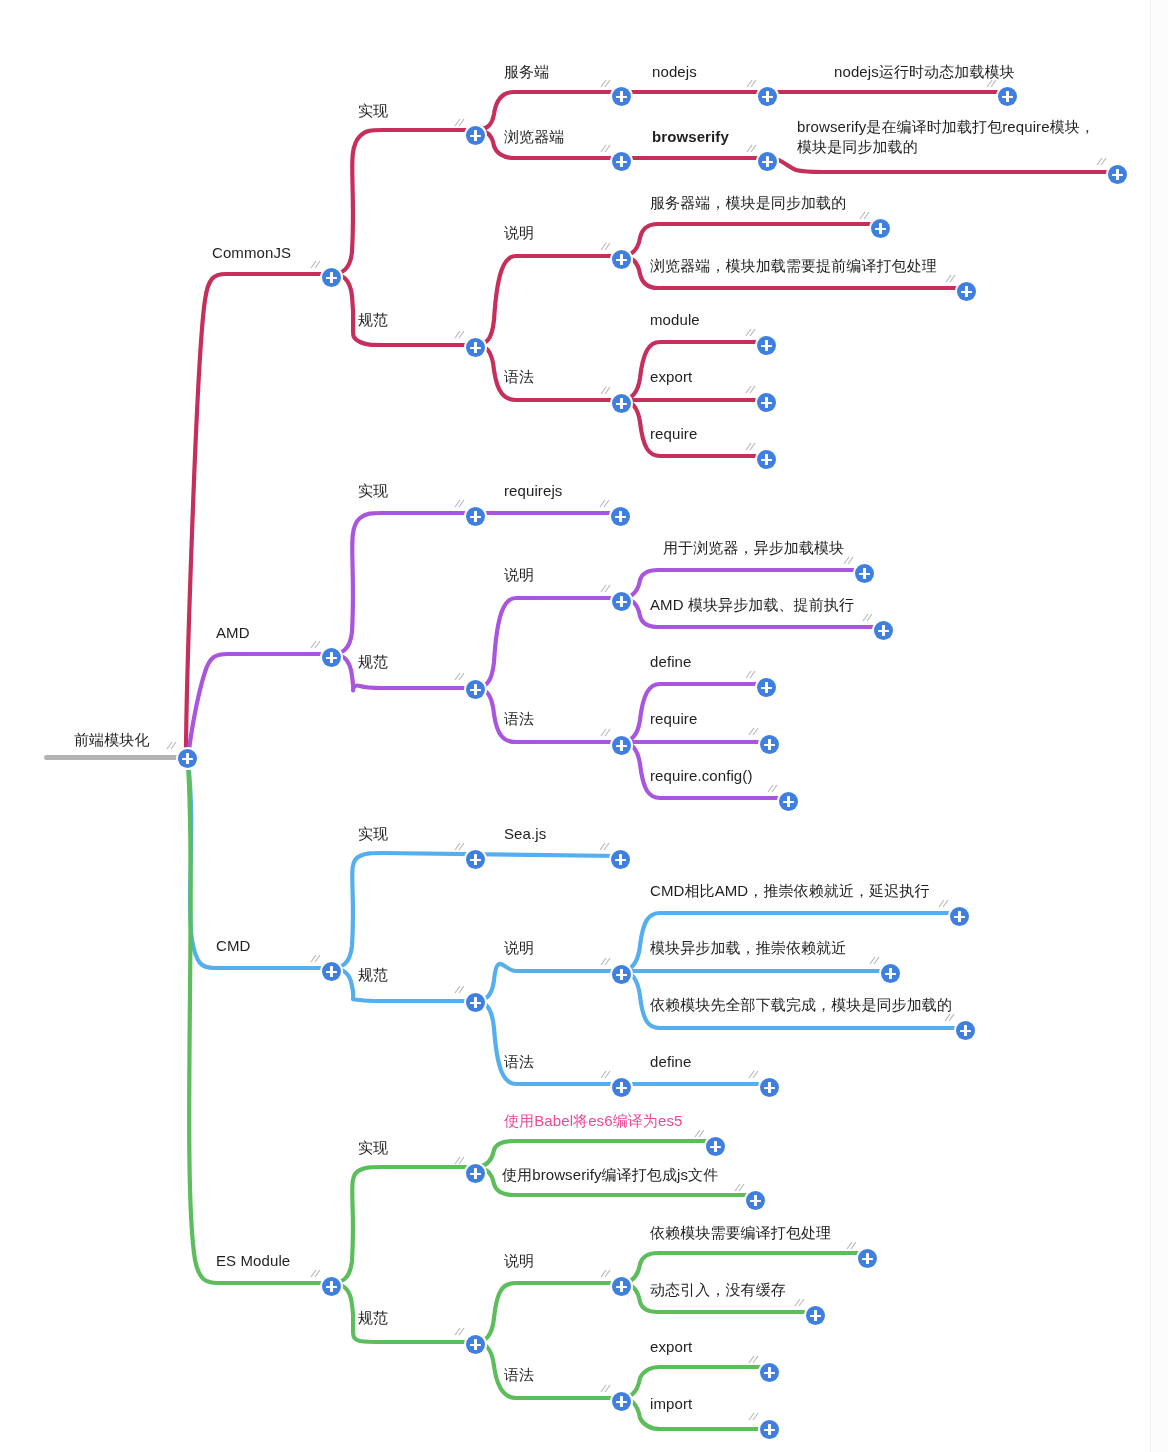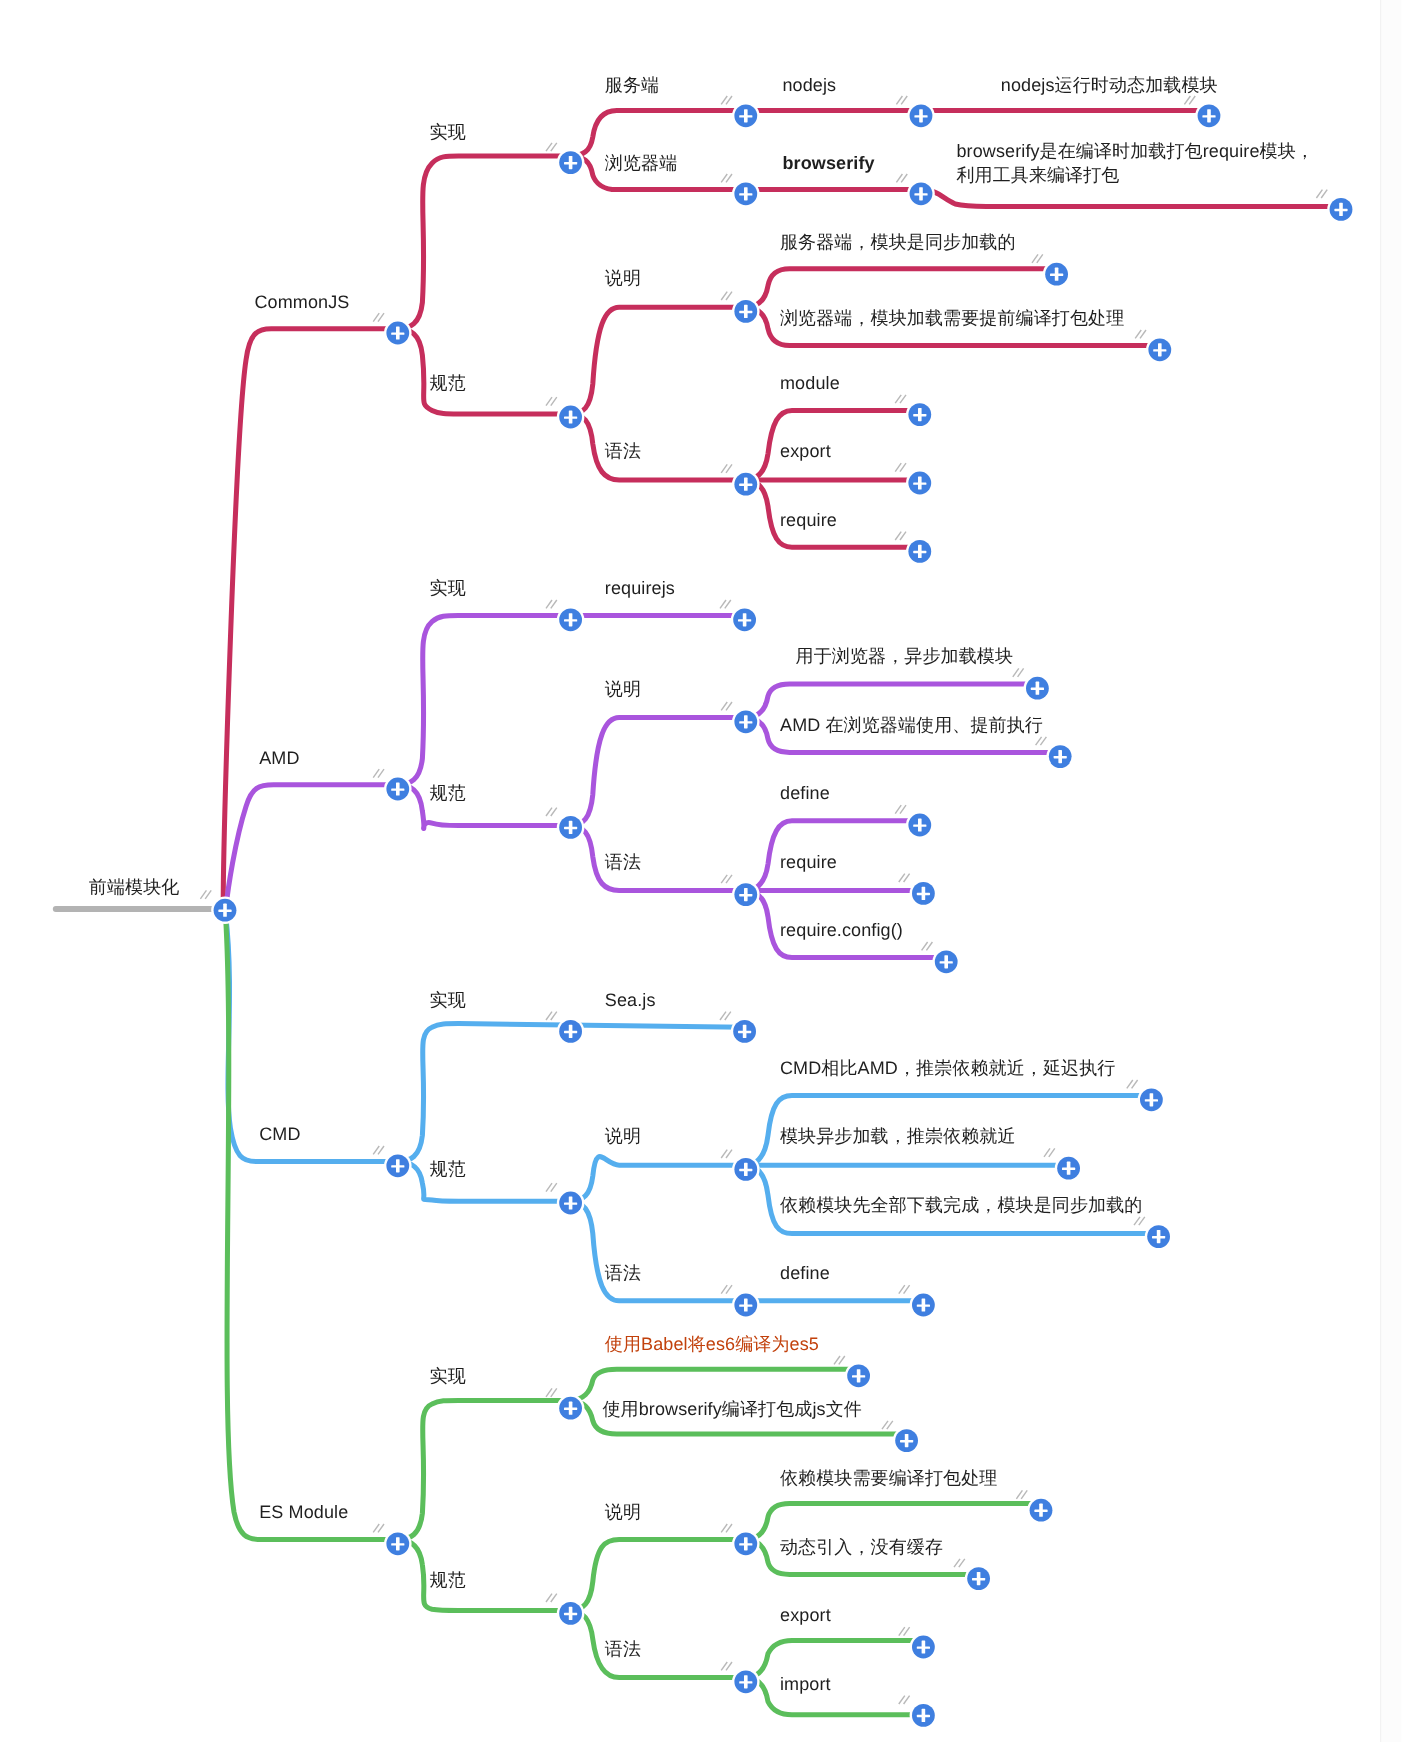--- a/index.html
+++ b/index.html
@@ -180,21 +180,21 @@
         <line x1="5" y1="8" x2="10" y2="1" stroke="#b9b9b9" stroke-width="1.2"></line>
       </svg>
       <div class="plus-btn" style="left: 612px; top: 152px; background: rgb(63, 127, 224);"></div>
       <div class="node-label" style="left: 652px; top: 127px; color: rgb(31, 31, 31); font-weight: bold;">browserify</div>
       <svg class="hatch-mark" viewBox="0 0 12 10" style="left: 746px; top: 144px;">
         <line x1="1" y1="8" x2="6" y2="1" stroke="#b9b9b9" stroke-width="1.2"></line>
         <line x1="5" y1="8" x2="10" y2="1" stroke="#b9b9b9" stroke-width="1.2"></line>
       </svg>
       <div class="plus-btn" style="left: 758px; top: 152px; background: rgb(63, 127, 224);"></div>
       <div class="node-label multiline" style="left: 797px; top: 117px; color: rgb(31, 31, 31);">browserify是在编译时加载打包require模块，
-利用工具来编译打包</div>
+模块是同步加载的</div>
       <svg class="hatch-mark" viewBox="0 0 12 10" style="left: 1096px; top: 157px;">
         <line x1="1" y1="8" x2="6" y2="1" stroke="#b9b9b9" stroke-width="1.2"></line>
         <line x1="5" y1="8" x2="10" y2="1" stroke="#b9b9b9" stroke-width="1.2"></line>
       </svg>
       <div class="plus-btn" style="left: 1108px; top: 165px; background: rgb(63, 127, 224);"></div>
       <div class="node-label" style="left: 358px; top: 310px; color: rgb(31, 31, 31);">规范</div>
       <svg class="hatch-mark" viewBox="0 0 12 10" style="left: 454px; top: 330px;">
         <line x1="1" y1="8" x2="6" y2="1" stroke="#b9b9b9" stroke-width="1.2"></line>
         <line x1="5" y1="8" x2="10" y2="1" stroke="#b9b9b9" stroke-width="1.2"></line>
       </svg>
@@ -270,21 +270,21 @@
         <line x1="1" y1="8" x2="6" y2="1" stroke="#b9b9b9" stroke-width="1.2"></line>
         <line x1="5" y1="8" x2="10" y2="1" stroke="#b9b9b9" stroke-width="1.2"></line>
       </svg>
       <div class="plus-btn" style="left: 612px; top: 592px; background: rgb(63, 127, 224);"></div>
       <div class="node-label" style="left: 650px; top: 538px; color: rgb(31, 31, 31); margin-left: 13px;">用于浏览器，异步加载模块</div>
       <svg class="hatch-mark" viewBox="0 0 12 10" style="left: 843px; top: 556px;">
         <line x1="1" y1="8" x2="6" y2="1" stroke="#b9b9b9" stroke-width="1.2"></line>
         <line x1="5" y1="8" x2="10" y2="1" stroke="#b9b9b9" stroke-width="1.2"></line>
       </svg>
       <div class="plus-btn" style="left: 855px; top: 564px; background: rgb(63, 127, 224);"></div>
-      <div class="node-label" style="left: 650px; top: 595px; color: rgb(31, 31, 31);">AMD 在浏览器端使用、提前执行</div>
+      <div class="node-label" style="left: 650px; top: 595px; color: rgb(31, 31, 31);">AMD 模块异步加载、提前执行</div>
       <svg class="hatch-mark" viewBox="0 0 12 10" style="left: 862px; top: 613px;">
         <line x1="1" y1="8" x2="6" y2="1" stroke="#b9b9b9" stroke-width="1.2"></line>
         <line x1="5" y1="8" x2="10" y2="1" stroke="#b9b9b9" stroke-width="1.2"></line>
       </svg>
       <div class="plus-btn" style="left: 874px; top: 621px; background: rgb(63, 127, 224);"></div>
       <div class="node-label" style="left: 504px; top: 709px; color: rgb(31, 31, 31);">语法</div>
       <svg class="hatch-mark" viewBox="0 0 12 10" style="left: 600px; top: 728px;">
         <line x1="1" y1="8" x2="6" y2="1" stroke="#b9b9b9" stroke-width="1.2"></line>
         <line x1="5" y1="8" x2="10" y2="1" stroke="#b9b9b9" stroke-width="1.2"></line>
       </svg>
@@ -372,21 +372,21 @@
         <line x1="1" y1="8" x2="6" y2="1" stroke="#b9b9b9" stroke-width="1.2"></line>
         <line x1="5" y1="8" x2="10" y2="1" stroke="#b9b9b9" stroke-width="1.2"></line>
       </svg>
       <div class="plus-btn" style="left: 322px; top: 1277px; background: rgb(63, 127, 224);"></div>
       <div class="node-label" style="left: 358px; top: 1138px; color: rgb(31, 31, 31);">实现</div>
       <svg class="hatch-mark" viewBox="0 0 12 10" style="left: 454px; top: 1156px;">
         <line x1="1" y1="8" x2="6" y2="1" stroke="#b9b9b9" stroke-width="1.2"></line>
         <line x1="5" y1="8" x2="10" y2="1" stroke="#b9b9b9" stroke-width="1.2"></line>
       </svg>
       <div class="plus-btn" style="left: 466px; top: 1164px; background: rgb(63, 127, 224);"></div>
-      <div class="node-label" style="left: 504px; top: 1111px; color: #c2410c;">使用Babel将es6编译为es5</div>
+      <div class="node-label" style="left: 504px; top: 1111px; color: #ec4899;">使用Babel将es6编译为es5</div>
       <svg class="hatch-mark" viewBox="0 0 12 10" style="left: 694px; top: 1129px;">
         <line x1="1" y1="8" x2="6" y2="1" stroke="#b9b9b9" stroke-width="1.2"></line>
         <line x1="5" y1="8" x2="10" y2="1" stroke="#b9b9b9" stroke-width="1.2"></line>
       </svg>
       <div class="plus-btn" style="left: 706px; top: 1137px; background: rgb(63, 127, 224);"></div>
       <div class="node-label" style="left: 502px; top: 1165px; color: rgb(31, 31, 31);">使用browserify编译打包成js文件</div>
       <svg class="hatch-mark" viewBox="0 0 12 10" style="left: 734px; top: 1183px;">
         <line x1="1" y1="8" x2="6" y2="1" stroke="#b9b9b9" stroke-width="1.2"></line>
         <line x1="5" y1="8" x2="10" y2="1" stroke="#b9b9b9" stroke-width="1.2"></line>
       </svg>

